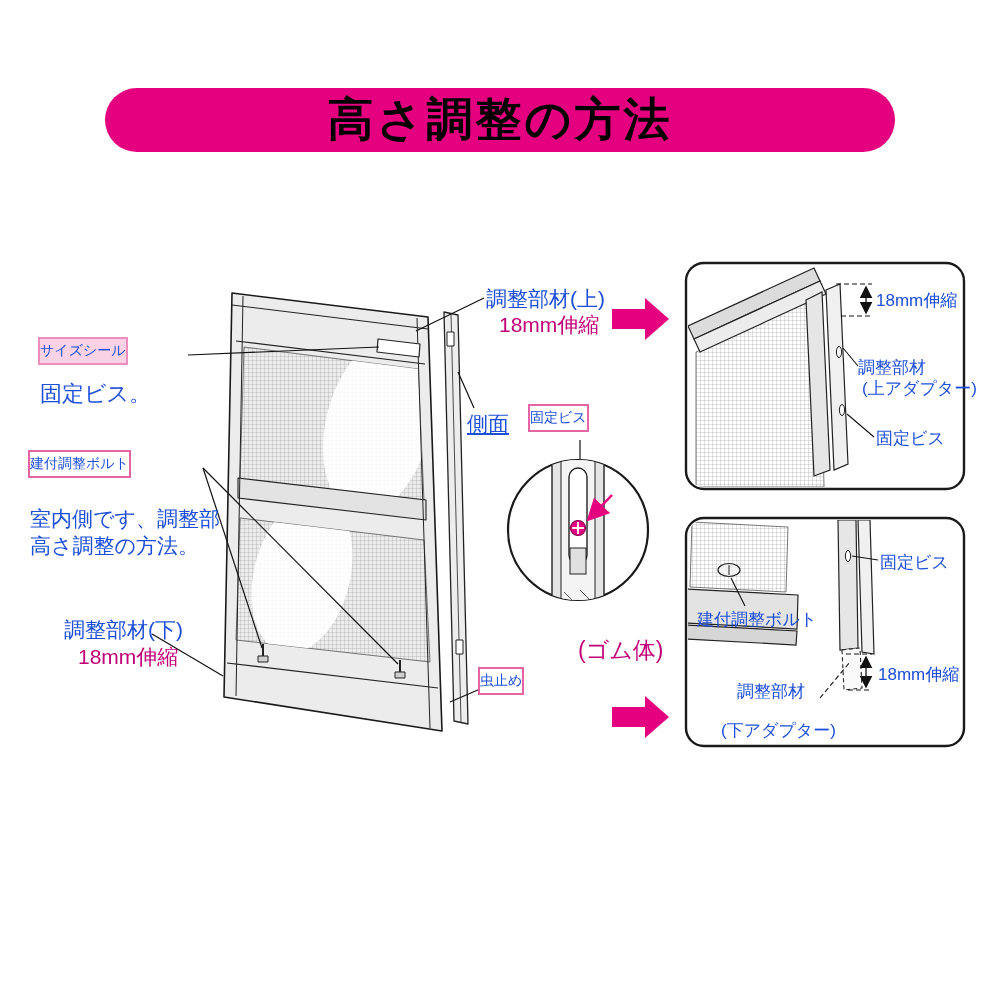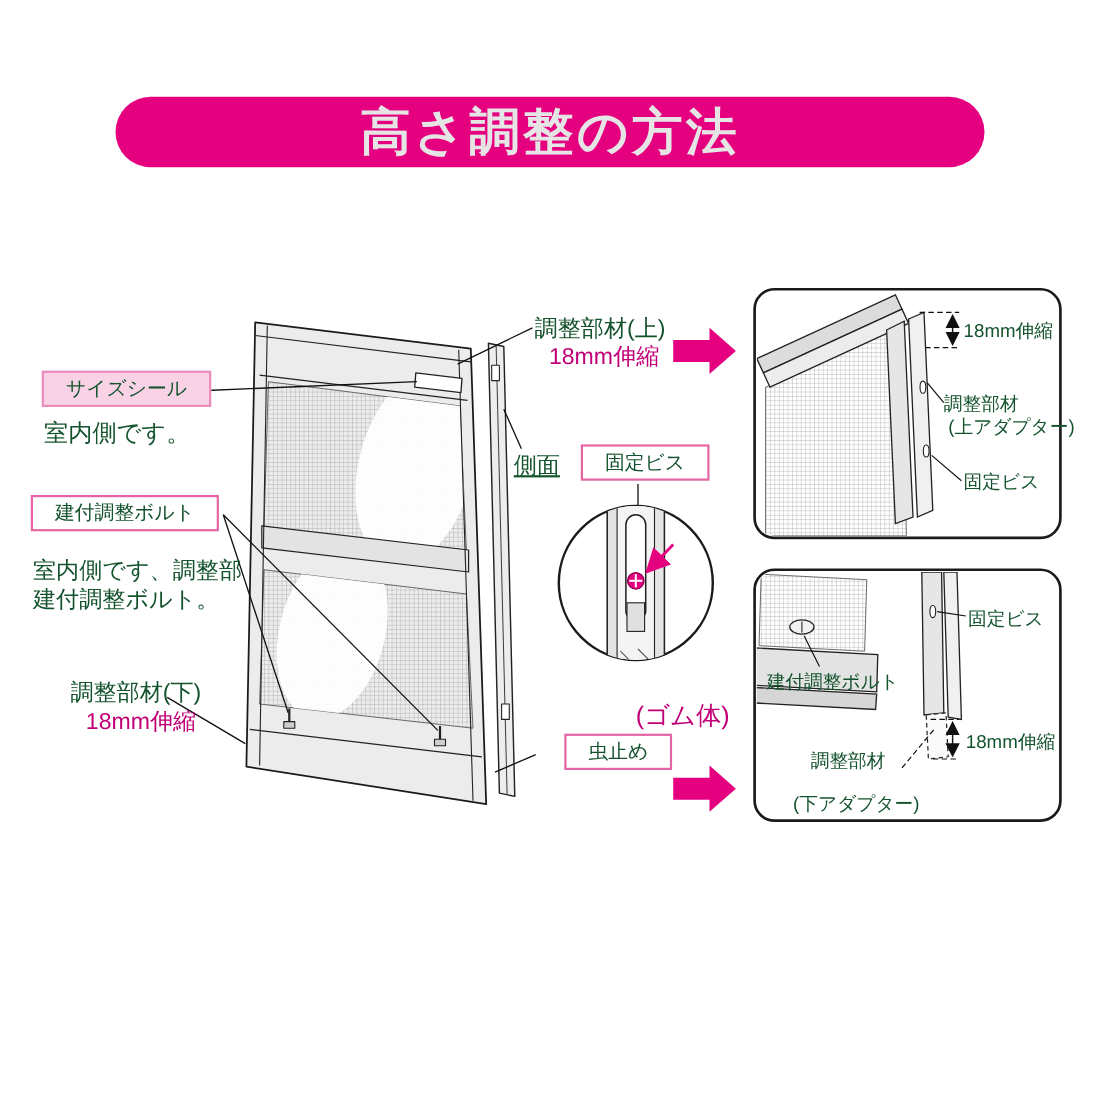--- a/index.html
+++ b/index.html
@@ -9,31 +9,31 @@
     font-family:"Liberation Sans","DejaVu Sans",sans-serif;
     color:#111;
   }
   .stage { position:relative; width:1000px; height:1000px; background:#fff; overflow:hidden; }
 
   .banner {
     position:absolute; left:105px; top:88px; width:790px; height:64px;
     background:#e4007f; border-radius:32px;
     display:flex; align-items:center; justify-content:center;
   }
-  .banner span { color:#e5e5e5; font-size:46px; font-weight:bold; letter-spacing:3px; }
+  .banner span { color:#000000; font-size:46px; font-weight:bold; letter-spacing:3px; }
 
   svg.art { position:absolute; left:0; top:0; }
 
-  .lbl { position:absolute; font-size:21px; line-height:1.25; white-space:nowrap; color:#14532d; }
+  .lbl { position:absolute; font-size:21px; line-height:1.25; white-space:nowrap; color:#1d4ed8; }
   .lbl.big { font-size:22px; }
   .lbl.small { font-size:17px; }
   .magenta { color:#c10078; }
   .box {
     border:2px solid #e564a4; background:#fff;
-    padding:3px 20px; font-size:18px;
+    padding:3px 0; font-size:14px;
   }
   .pinkfill { background:#f9d2e6; border:2px solid #ec8dbd; }
 </style>
 </head>
 <body>
 
 <div class="stage">
 
   <div class="banner">
     <span>高さ調整の方法</span>
@@ -175,36 +175,36 @@
         <line x1="745" y1="606" x2="731" y2="578" stroke="#111" stroke-width="1.1"></line>
         <line x1="820" y1="698" x2="850" y2="662" stroke="#111" stroke-width="1.1" stroke-dasharray="5 3"></line>
         <line x1="846" y1="654" x2="872" y2="654" stroke="#111" stroke-width="1" stroke-dasharray="5 3"></line>
         <line x1="848" y1="690" x2="872" y2="690" stroke="#111" stroke-width="1" stroke-dasharray="5 3"></line>
         <line x1="866" y1="658" x2="866" y2="686" stroke="#111" stroke-width="1.3" marker-start="url(#bA)" marker-end="url(#bA)"></line>
       </g>
     </g>
   </svg>
 
   <div class="lbl box pinkfill" style="left:38px; top:337px;">サイズシール</div>
-  <div class="lbl big" style="left:40px; top:380px;">室内側です。</div>
+  <div class="lbl big" style="left:40px; top:380px;">固定ビス。</div>
 
   <div class="lbl box" style="left:28px; top:450px;">建付調整ボルト</div>
   <div class="lbl" style="left:30px; top:506px;">室内側です、調整部</div>
-  <div class="lbl" style="left:30px; top:533px;">建付調整ボルト。</div>
+  <div class="lbl" style="left:30px; top:533px;">高さ調整の方法。</div>
 
   <div class="lbl" style="left:64px; top:617px;">調整部材(下)</div>
   <div class="lbl magenta" style="left:78px; top:644px;">18mm伸縮</div>
 
   <div class="lbl" style="left:486px; top:286px;">調整部材(上)</div>
   <div class="lbl magenta" style="left:499px; top:312px;">18mm伸縮</div>
 
   <div class="lbl" style="left:467px; top:411px;text-decoration:underline;">側面</div>
   <div class="lbl box" style="left:528px; top:404px;">固定ビス</div>
 
-  <div class="lbl box" style="left:513px; top:667px;">虫止め</div>
+  <div class="lbl box" style="left:478px; top:667px;">虫止め</div>
   <div class="lbl magenta" style="left:578px; top:636px; font-size:23px;">(ゴム体)</div>
 
   <div class="lbl small" style="left:876px; top:290px;">18mm伸縮</div>
   <div class="lbl small" style="left:858px; top:357px;">調整部材</div>
   <div class="lbl small" style="left:862px; top:378px;">(上アダプター)</div>
   <div class="lbl small" style="left:876px; top:428px;">固定ビス</div>
 
   <div class="lbl small" style="left:880px; top:552px;">固定ビス</div>
   <div class="lbl small" style="left:697px; top:609px;">建付調整ボルト</div>
   <div class="lbl small" style="left:737px; top:681px;">調整部材</div>

